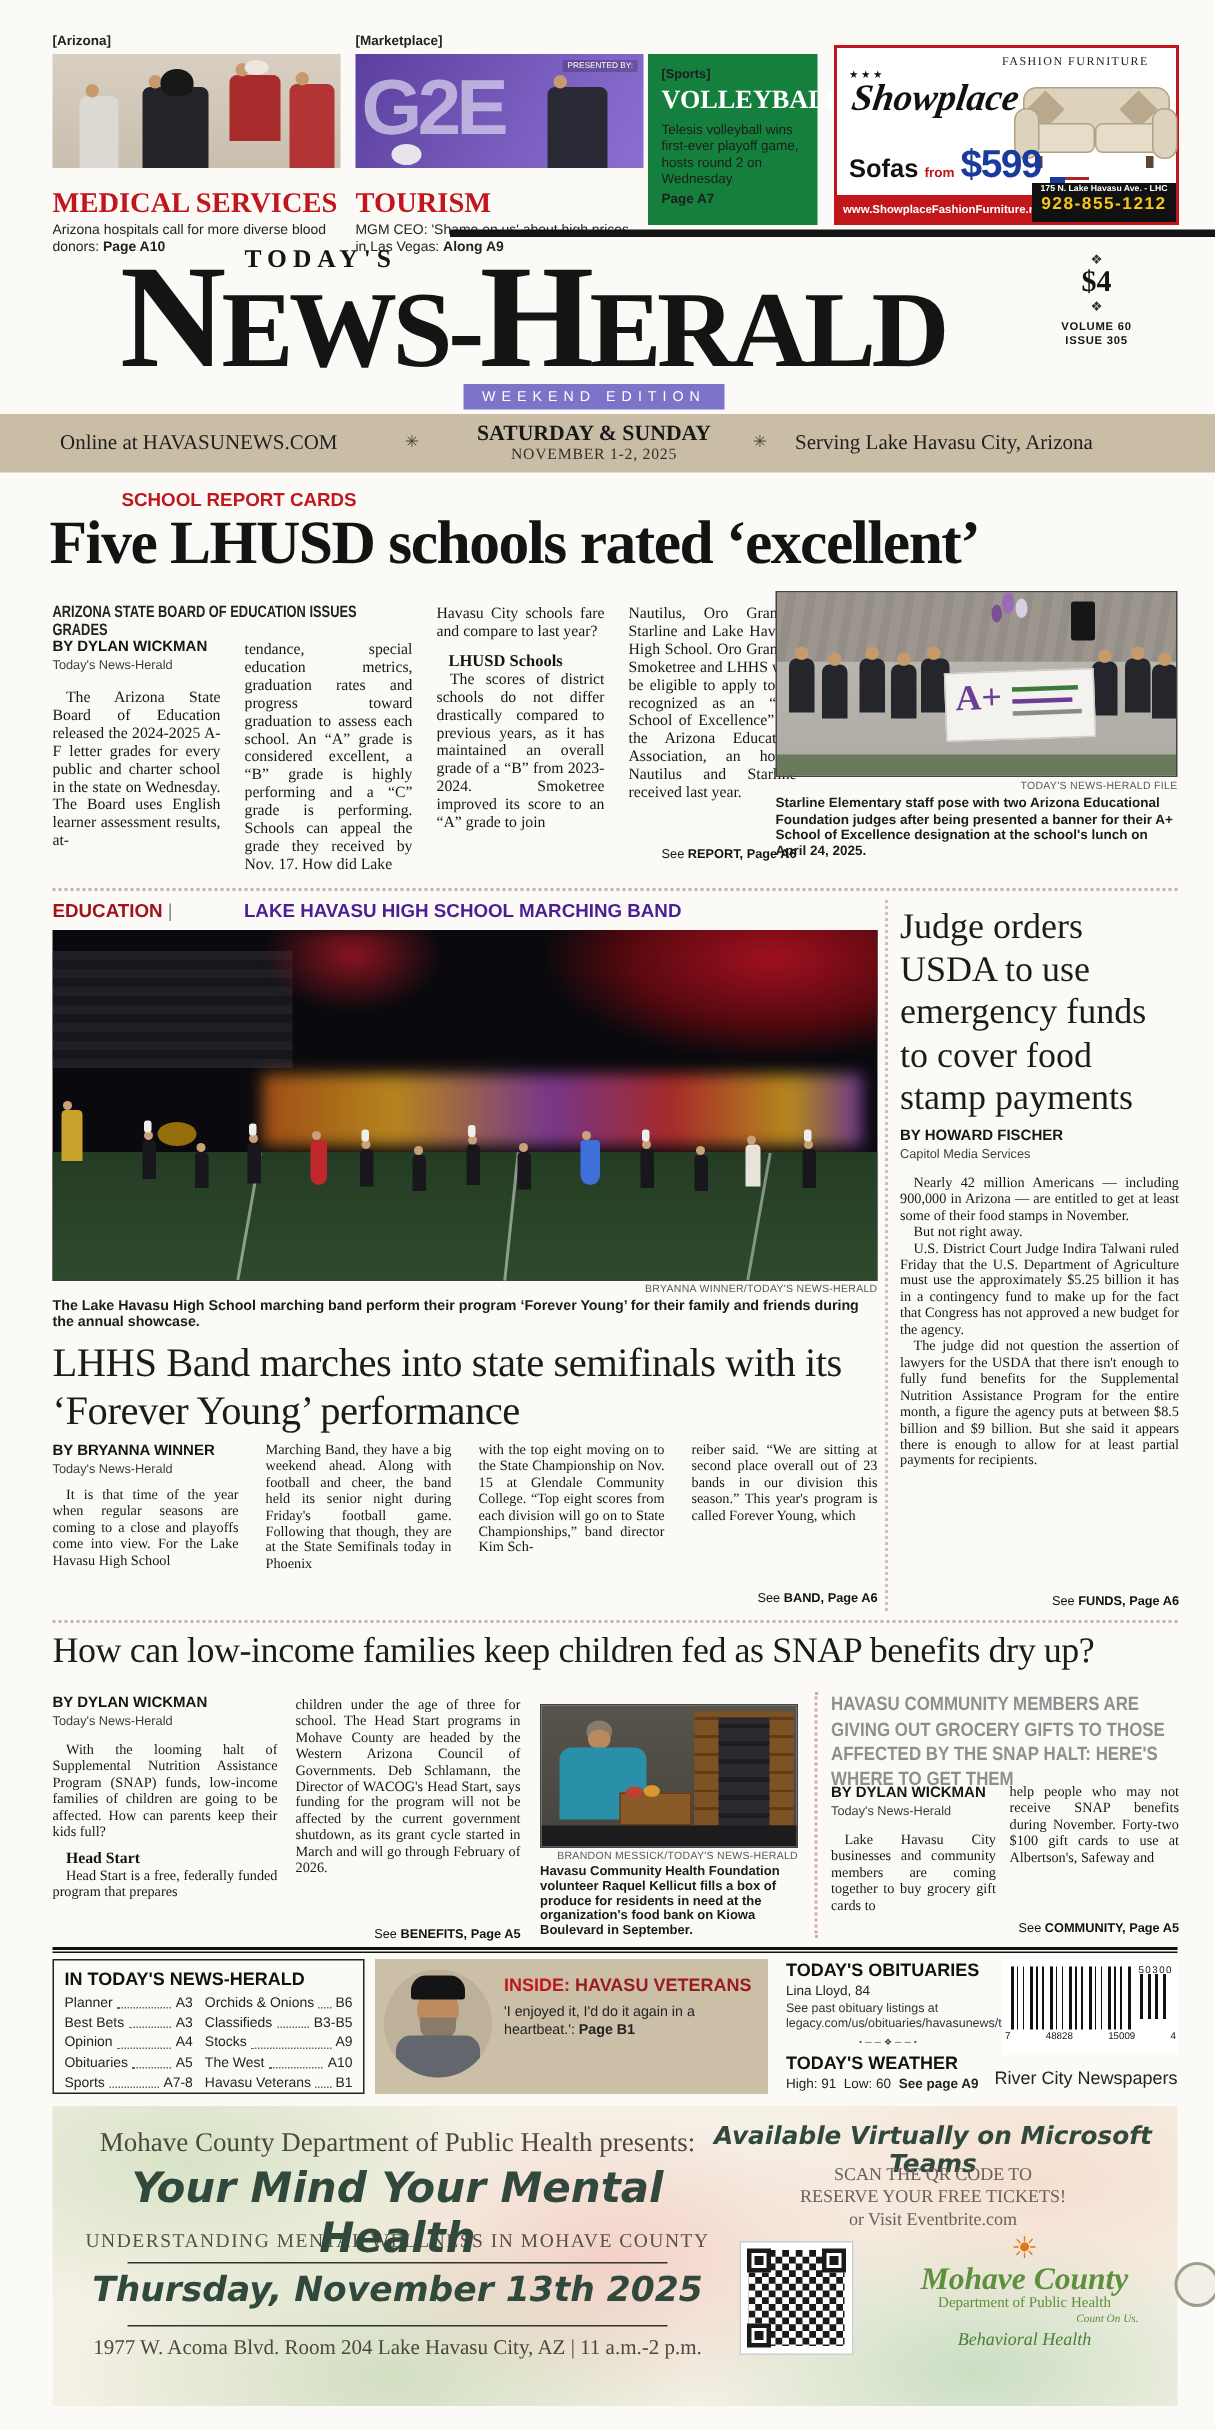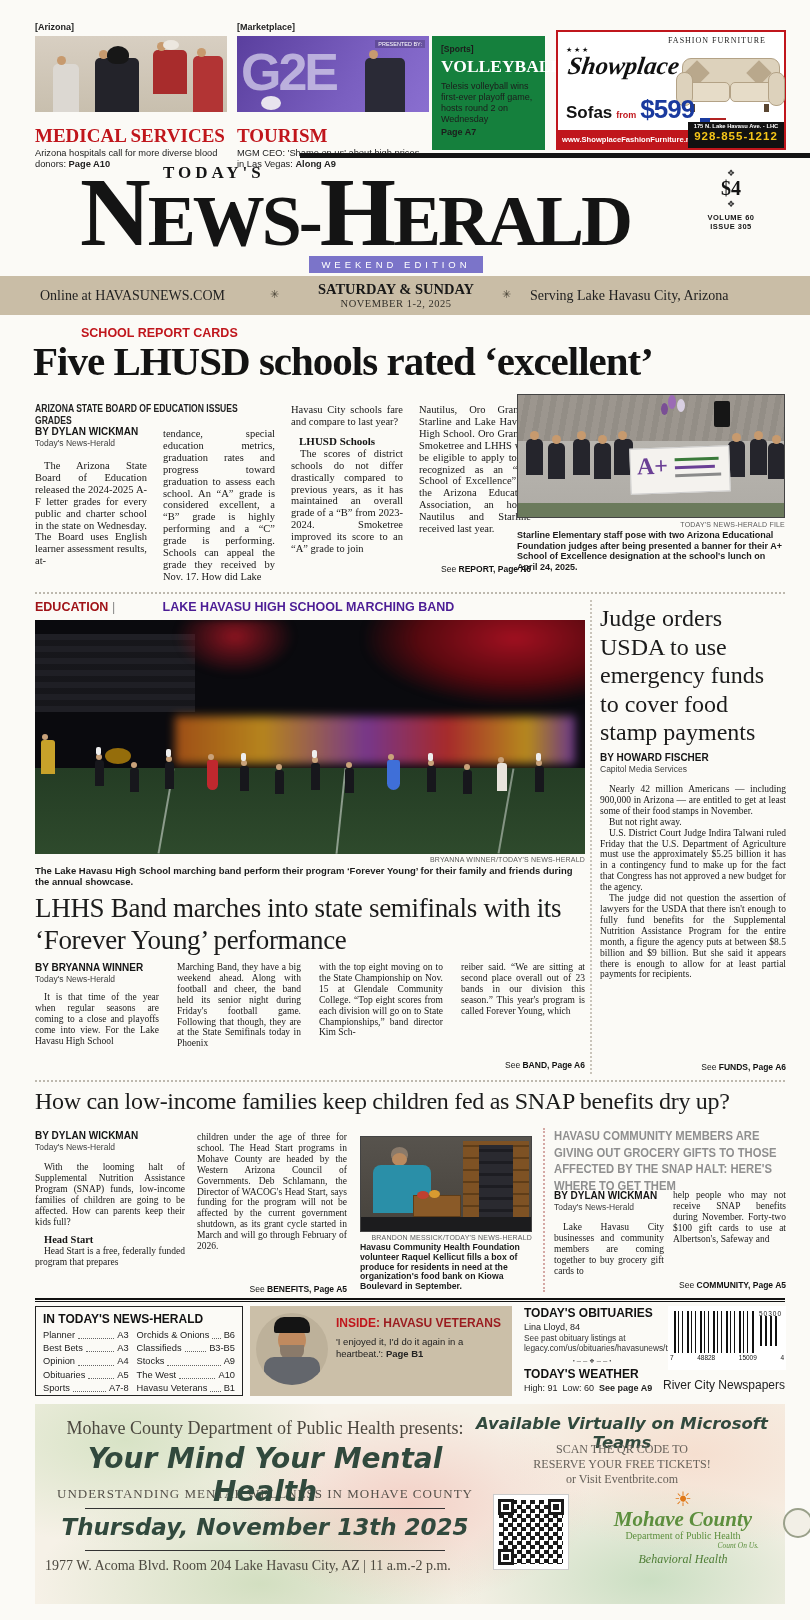--- a/index.html
+++ b/index.html
@@ -386,21 +386,21 @@
         radial-gradient(ellipse 320px 150px at 30% 90%, rgba(175,205,155,.5), transparent 70%),
         radial-gradient(ellipse 280px 140px at 82% 88%, rgba(150,200,150,.45), transparent 70%),
         #f6f1e7;">
 
     <div class="abs" style="left:20px;top:14px;width:420px;text-align:center;font-size:18px;color:#4c483f;">Mohave County Department of Public Health presents:</div>
     <div class="abs" style="left:20px;top:82px;width:420px;text-align:center;font-size:13px;letter-spacing:1px;color:#55514a;">UNDERSTANDING MENTAL WELLNESS IN MOHAVE COUNTY</div>
     <div class="abs" style="left:20px;top:38px;width:420px;text-align:center;font-family:'DejaVu Sans',sans-serif;font-style:italic;font-weight:bold;font-size:28px;color:#31493d;">Your Mind Your Mental Health</div>
     <div class="abs" style="left:50px;top:104px;width:360px;border-top:1.5px solid #333;"></div>
     <div class="abs" style="left:20px;top:110px;width:420px;text-align:center;font-family:'DejaVu Sans',sans-serif;font-style:italic;font-weight:bold;font-size:23px;color:#31493d;">Thursday, November 13th 2025</div>
     <div class="abs" style="left:50px;top:146px;width:360px;border-top:1.5px solid #333;"></div>
-    <div class="abs" style="left:10px;top:154px;width:440px;font-size:14px;color:#4c483f;">1977 W. Acoma Blvd. Room 204 Lake Havasu City, AZ | 11 a.m.-2 p.m.</div>
+    <div class="abs" style="left:10px;top:154px;width:440px;text-align:center;font-size:14px;color:#4c483f;">1977 W. Acoma Blvd. Room 204 Lake Havasu City, AZ | 11 a.m.-2 p.m.</div>
 
     <div class="abs" style="left:432px;top:10px;width:310px;text-align:center;font-family:'DejaVu Sans',sans-serif;font-style:italic;font-weight:bold;font-size:16.5px;color:#31493d;">Available Virtually on Microsoft Teams</div>
     <div class="abs" style="left:452px;top:38px;width:270px;text-align:center;font-size:12px;line-height:15px;color:#66615a;">
       <div>SCAN THE QR CODE TO</div>
       <div>RESERVE YOUR FREE TICKETS!</div>
       <div>or Visit Eventbrite.com</div>
     </div>
 
     <div class="abs" style="left:458px;top:90px;width:74px;height:74px;background:#fff;border:1px solid #ccc;">
       <span class="abs" style="inset:5px;background:repeating-conic-gradient(#1a1a1a 0% 25%, #ffffff 0% 50%) 0 0 / 9px 9px;"></span>

